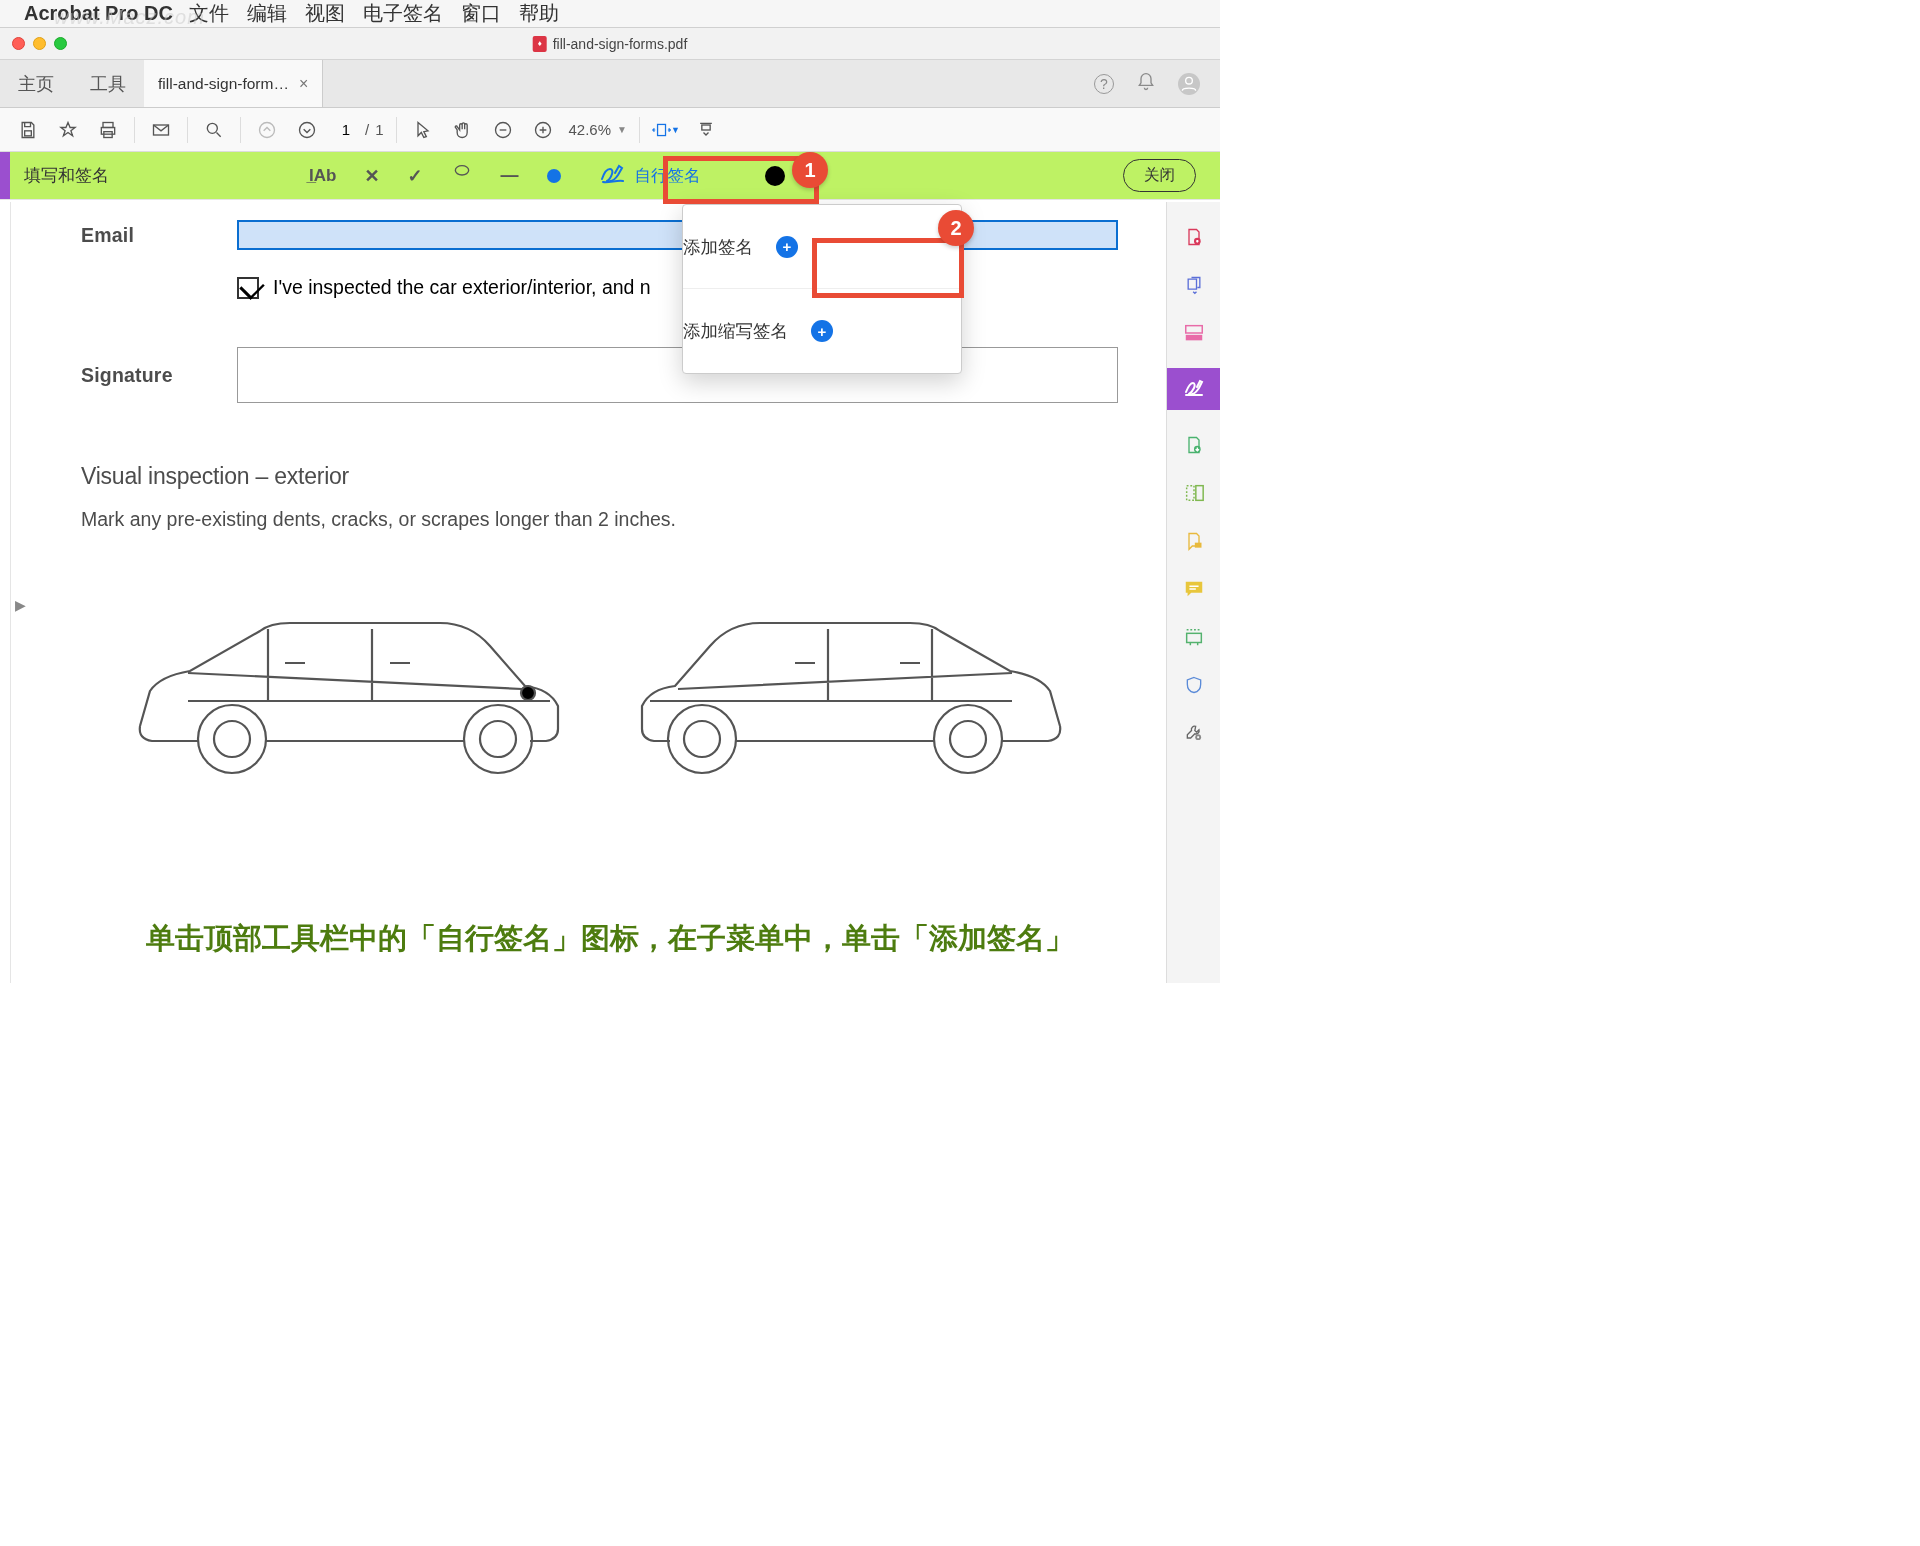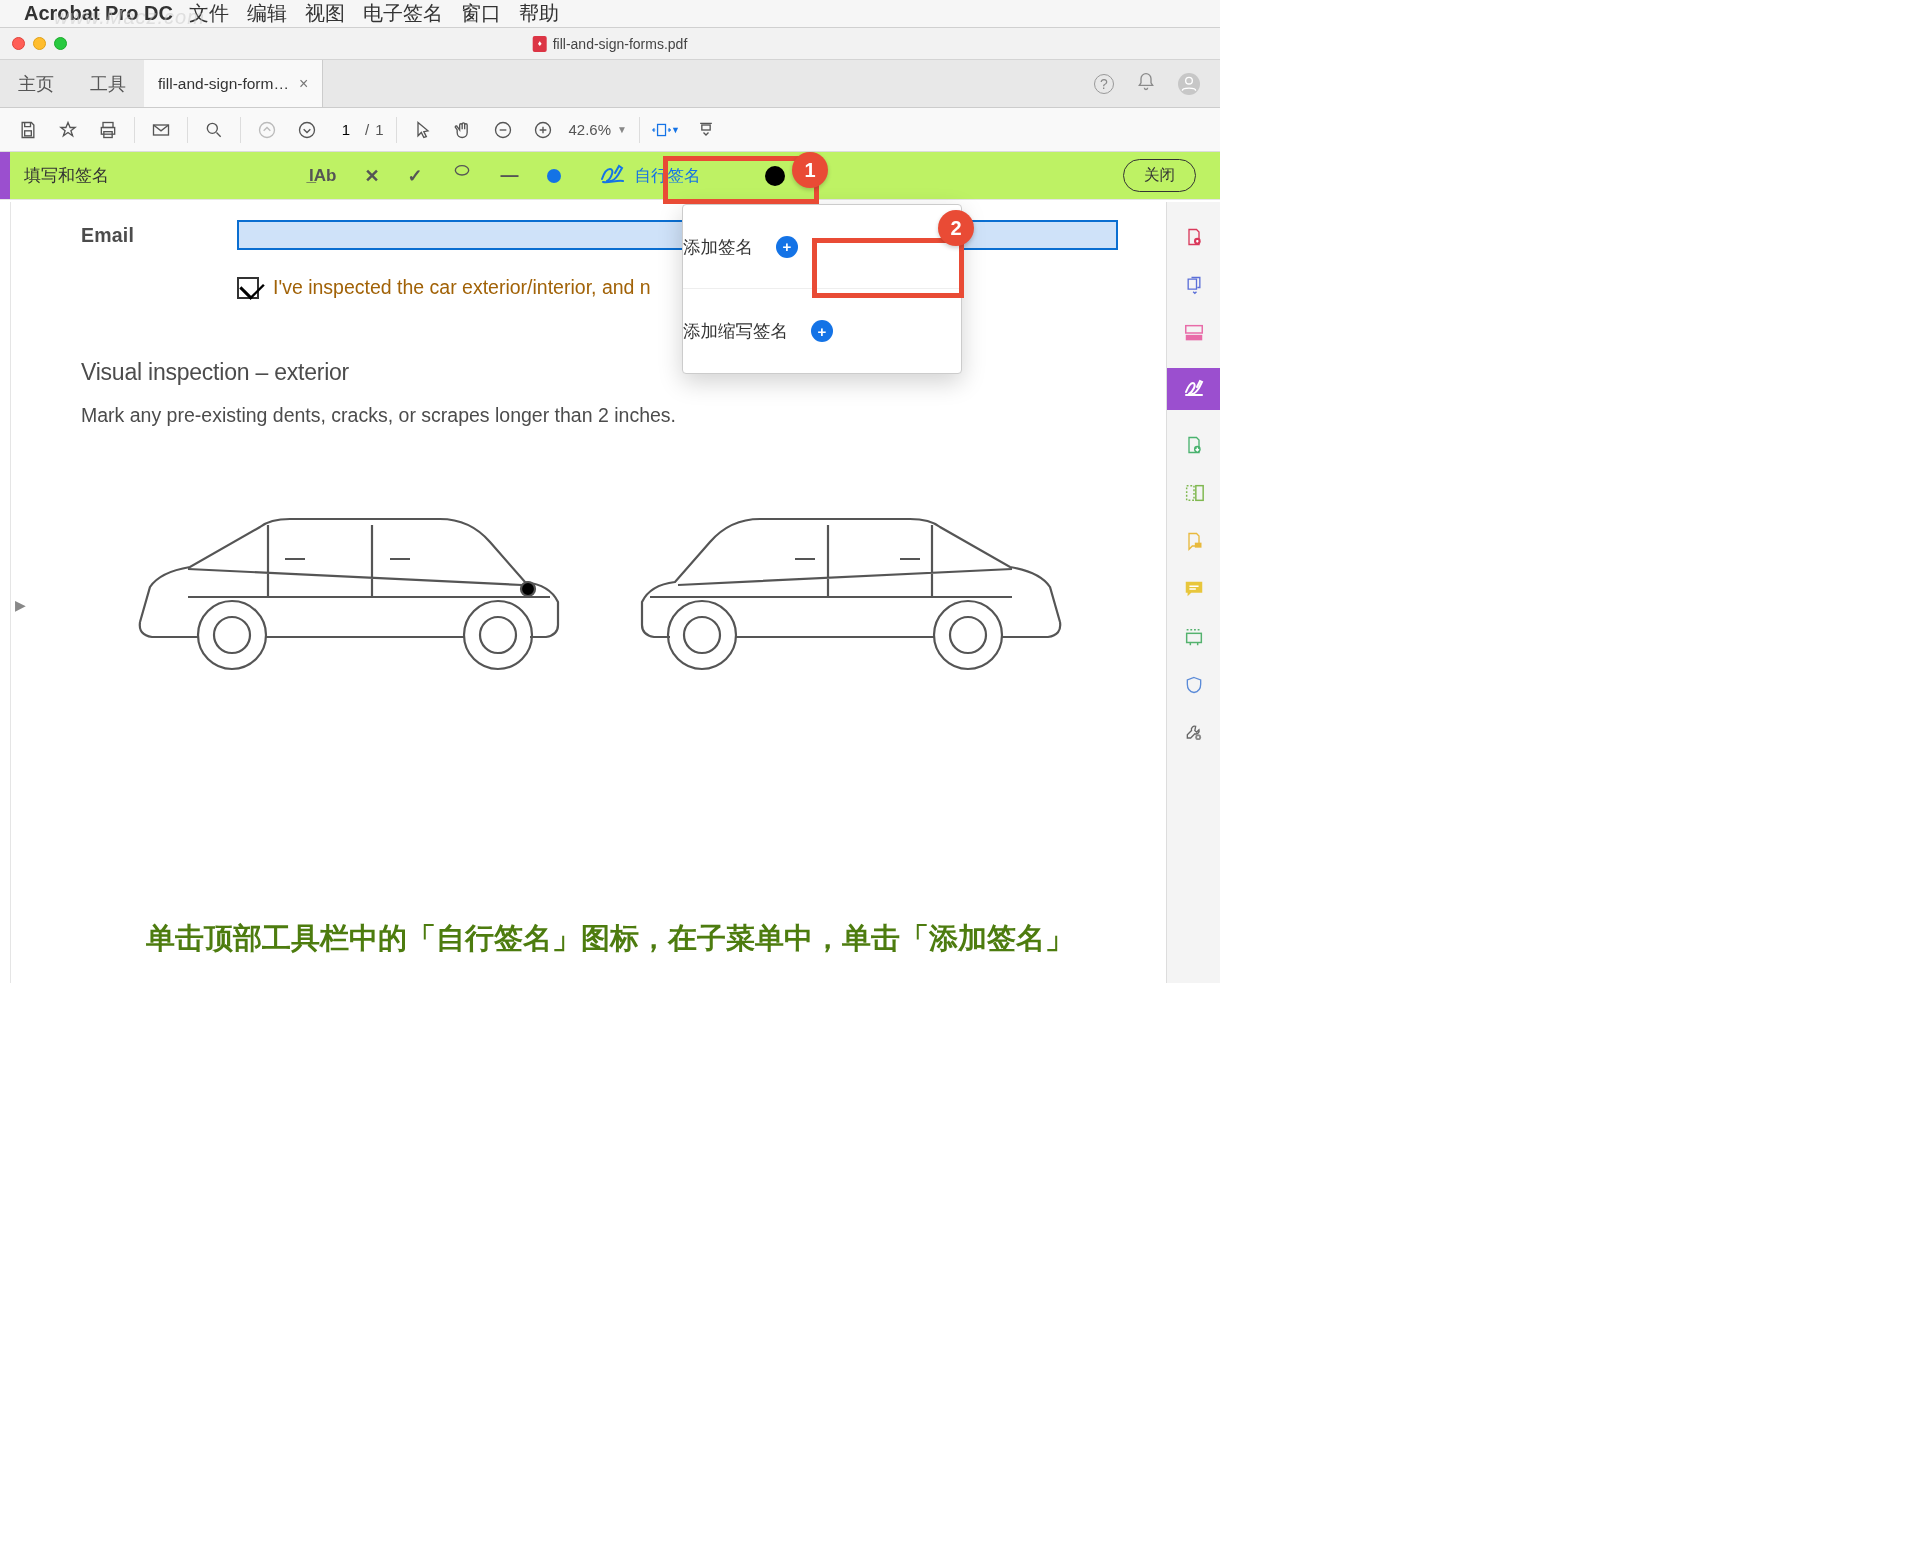--- a/index.html
+++ b/index.html
@@ -62,21 +62,21 @@
 
 .doc-area { position: absolute; top: 202px; left: 10px; right: 62px; bottom: 0; background: #fff; overflow: hidden; border-left: 1px solid #e5e5e5; }
 .doc-area .chevron { position: absolute; left: 4px; top: 395px; color: #888; font-size: 14px; cursor: pointer; }
 .page-content { padding: 18px 40px 0 70px; font-family: "Helvetica Neue", Arial, sans-serif; color: #4a4a4a; }
 .row { display: flex; align-items: center; margin-bottom: 26px; }
 .label { width: 156px; font-size: 19.5px; color: #4c4c4c; font-weight: 700; letter-spacing: .01em; }
 .email-input { flex: 1; height: 30px; background: #cfe2f9; border: 2px solid #0a6ed1; }
 .checkbox-row { display: flex; align-items: center; gap: 14px; margin-left: 156px; margin-bottom: 48px; }
 .checkbox { width: 22px; height: 22px; border: 2px solid #333; position: relative; }
 .checkbox::after { content: ""; position: absolute; left: 3px; top: -2px; width: 17px; height: 17px; border-right: 3px solid #000; border-bottom: 3px solid #000; transform: rotate(45deg) scaleX(.8); }
-.checktext { font-size: 19.5px; color: #a16207; }
+.checktext { font-size: 19.5px; color: #000000; }
 .sig-box { flex: 1; height: 56px; border: 1px solid #999; }
 .section-h { font-size: 23px; color: #4c4c4c; margin: 60px 0 18px; letter-spacing: -.01em; }
 .section-p { font-size: 19.5px; color: #4c4c4c; }
 .cars { display: flex; gap: 40px; margin-top: 50px; justify-content: center; }
 .car svg { width: 470px; height: 200px; }
 
 
 .sidepanel { position: absolute; right: 0; top: 202px; bottom: 0; width: 54px; background: #f4f4f4; border-left: 1px solid #ddd; display: flex; flex-direction: column; align-items: center; gap: 22px; padding-top: 22px; }
 .sidepanel .sp-icon { width: 26px; height: 26px; display: flex; align-items: center; justify-content: center; font-size: 18px; color: #666; cursor: pointer; }
 .sidepanel .sp-active-bg { background: #9b4fcf; width: 100%; height: 42px; display: flex; align-items: center; justify-content: center; }
@@ -285,20 +285,24 @@
 <div class="doc-area">
   <span class="chevron">▶</span>
   <div class="page-content">
     <div class="row">
       <span class="label">Email</span>
       <div class="email-input"></div>
     </div>
     <div class="checkbox-row">
       <span class="checkbox"></span>
       <span class="checktext">I've inspected the car exterior/interior, and n</span>
+    </div>
+    <div class="row">
+      <span class="label">Signature</span>
+      <div class="sig-box"></div>
     </div>
     <div class="section-h">Visual inspection – exterior</div>
     <div class="section-p">Mark any pre-existing dents, cracks, or scrapes longer than 2 inches.</div>
     <div class="cars">
       <div class="car">
         <svg viewBox="0 0 470 200" fill="none" stroke="#555" stroke-width="2.2">
           <path d="M30 145 L40 110 Q50 95 80 90 L150 50 Q160 42 180 42 L330 42 Q360 42 380 65 L415 105 Q440 108 448 125 L448 148 Q448 158 436 160 L420 160"></path>
           <path d="M30 145 Q28 158 42 160 L88 160"></path>
           <path d="M156 160 L354 160"></path>
           <circle cx="122" cy="158" r="34"></circle>

